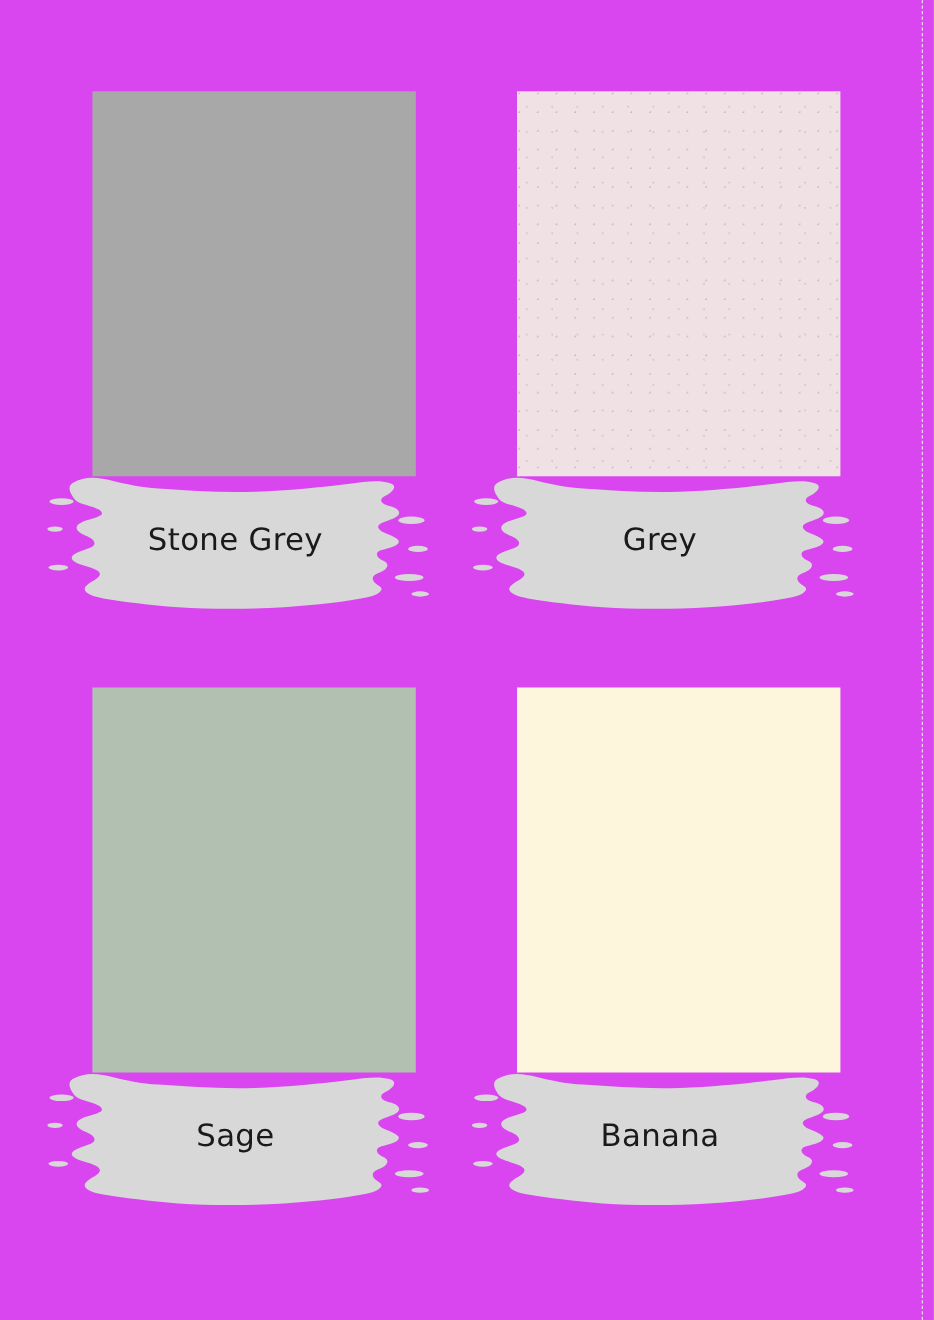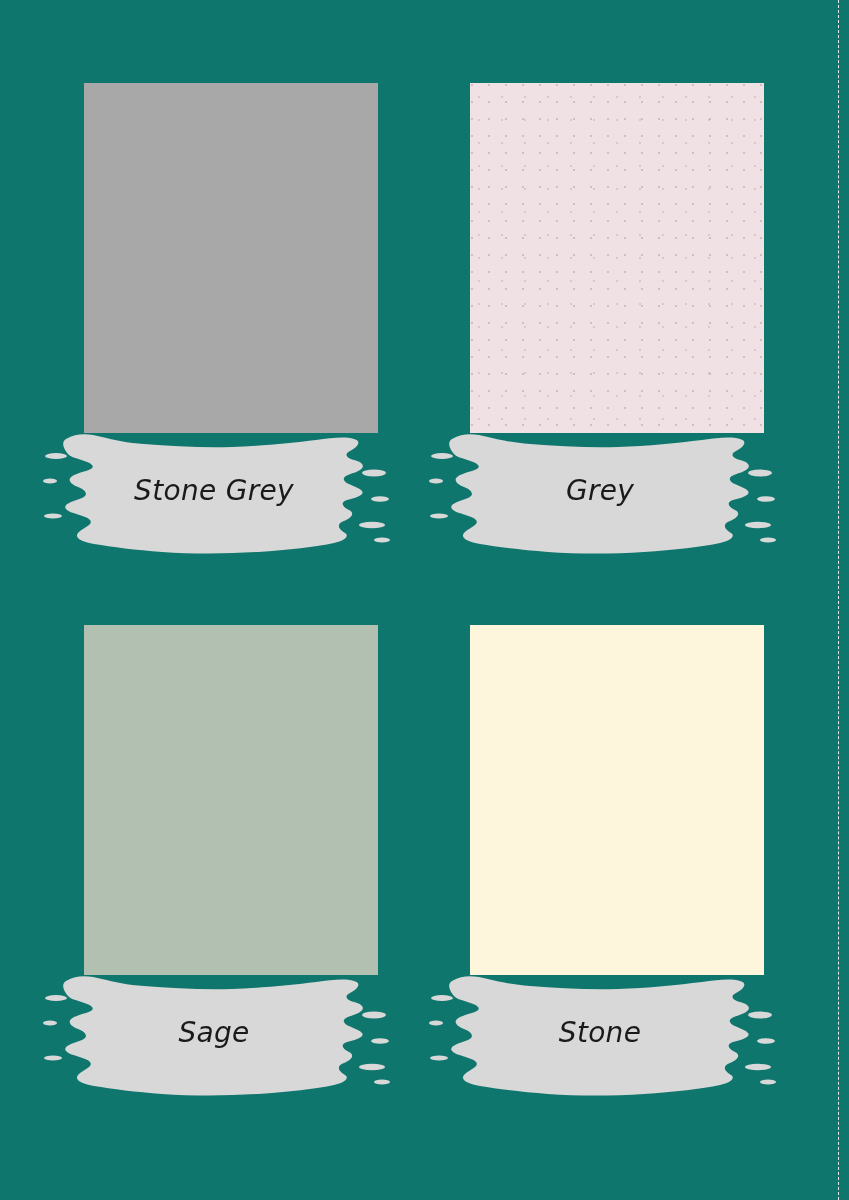--- a/index.html
+++ b/index.html
@@ -10,22 +10,21 @@
     height: 1200px;
     background: #ffffff;
     font-family: "Liberation Sans", sans-serif;
     overflow: hidden;
   }
 
   #page {
     position: relative;
     width: 849px;
     height: 1200px;
-    background: #0f766e;
-    font-style: italic;
+    background: #d946ef;
   }
 
   
   .page-rule-right {
     position: absolute;
     top: 0;
     left: 838px;
     width: 0;
     height: 1200px;
     border-left: 1px dashed #efe6e9;
@@ -289,17 +288,17 @@
             Z" fill="#D8D8D8"></path>
           <ellipse class="brush-body" cx="330" cy="52" rx="12" ry="3.4" fill="#D8D8D8"></ellipse>
           <ellipse class="brush-body" cx="336" cy="78" rx="9" ry="2.8" fill="#D8D8D8"></ellipse>
           <ellipse class="brush-body" cx="328" cy="104" rx="13" ry="3.2" fill="#D8D8D8"></ellipse>
           <ellipse class="brush-body" cx="338" cy="119" rx="8" ry="2.4" fill="#D8D8D8"></ellipse>
           <ellipse class="brush-body" cx="12" cy="35" rx="11" ry="3.0" fill="#D8D8D8"></ellipse>
           <ellipse class="brush-body" cx="6" cy="60" rx="7" ry="2.4" fill="#D8D8D8"></ellipse>
           <ellipse class="brush-body" cx="9" cy="95" rx="9" ry="2.6" fill="#D8D8D8"></ellipse>
         </svg>
       </div>
-      <div class="brush-label" style="color: rgb(26, 26, 26);">Stone</div>
+      <div class="brush-label" style="color: rgb(26, 26, 26);">Banana</div>
     </div>
 
   </div>
 </div>
 
 </body></html>

